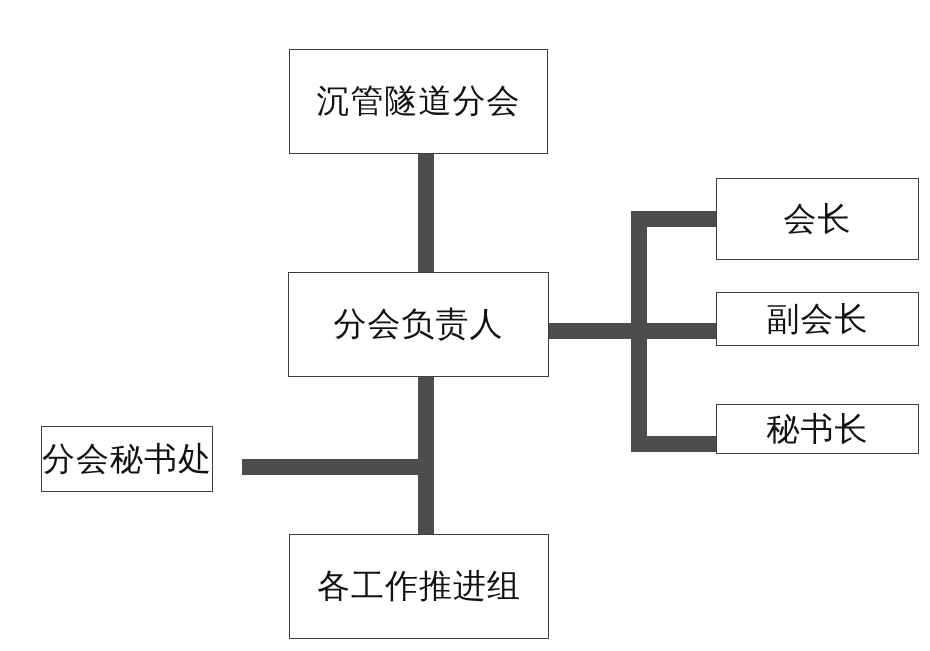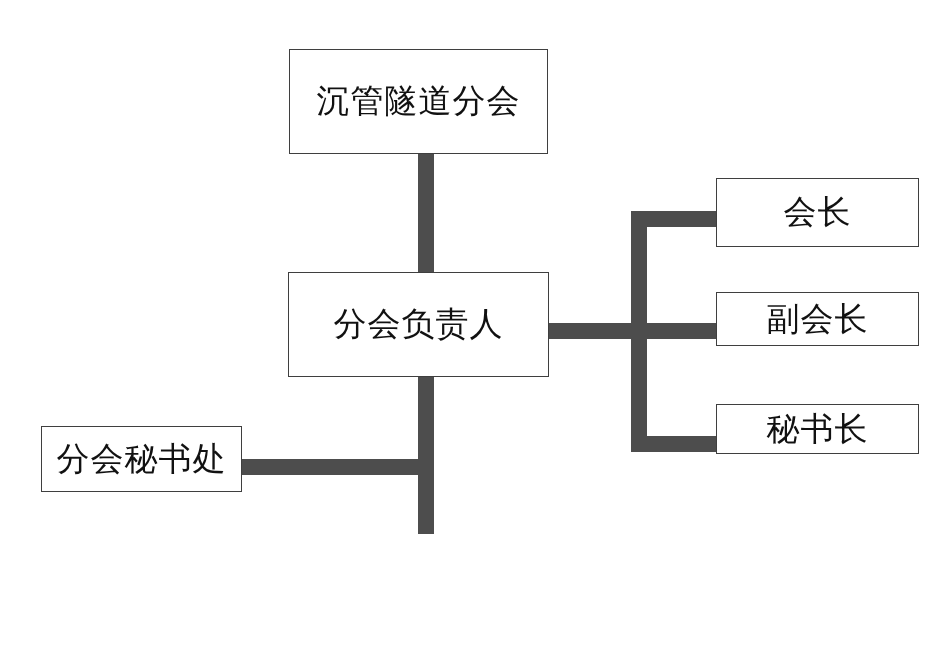--- a/index.html
+++ b/index.html
@@ -32,24 +32,24 @@
     white-space: nowrap;
     letter-spacing: 1px;
   }
   .connector {
     position: absolute;
     background: var(--line-color);
   }
   
   #node-root        { left: 273px; top: 33px;  width: 259px; height: 105px; }
   #node-leader      { left: 272px; top: 256px; width: 261px; height: 105px; }
-  #node-president   { left: 700px; top: 162px; width: 203px; height: 69px; }
+  #node-president   { left: 700px; top: 162px; width: 203px; height: 82px; }
   #node-vice        { left: 700px; top: 276px; width: 203px; height: 54px; }
   #node-secgen      { left: 700px; top: 388px; width: 203px; height: 50px; }
-  #node-secretariat { left: 25px;  top: 410px; width: 201px; height: 66px; }
+  #node-secretariat { left: 25px;  top: 410px; width: 172px; height: 66px; }
   #node-workgroups  { left: 273px; top: 518px; width: 260px; height: 105px; }
   
   #conn-root-leader      { left: 402px; top: 138px; width: 2px;   height: 118px; }
   #conn-leader-workgroups{ left: 402px; top: 361px; width: 2px;   height: 157px; }
   #conn-secretariat      { left: 226px; top: 443px; width: 177px; height: 2px; }
   #conn-leader-vice      { left: 533px; top: 307px; width: 167px; height: 2px; }
   #conn-right-spine      { left: 615px; top: 195px; width: 2px;   height: 227px; }
   #conn-president        { left: 615px; top: 195px; width: 85px;  height: 2px; }
   #conn-secgen           { left: 615px; top: 420px; width: 85px;  height: 2px; }
 </style>
@@ -83,14 +83,17 @@
   </div>
 
   <div class="node" id="node-secgen">
     <span>秘书长</span>
   </div>
 
   <div class="node" id="node-secretariat">
     <span>分会秘书处</span>
   </div>
 
+  <div class="node" id="node-workgroups">
+    <span>各工作推进组</span>
+  </div>
 
 </div>
 
 </body></html>

